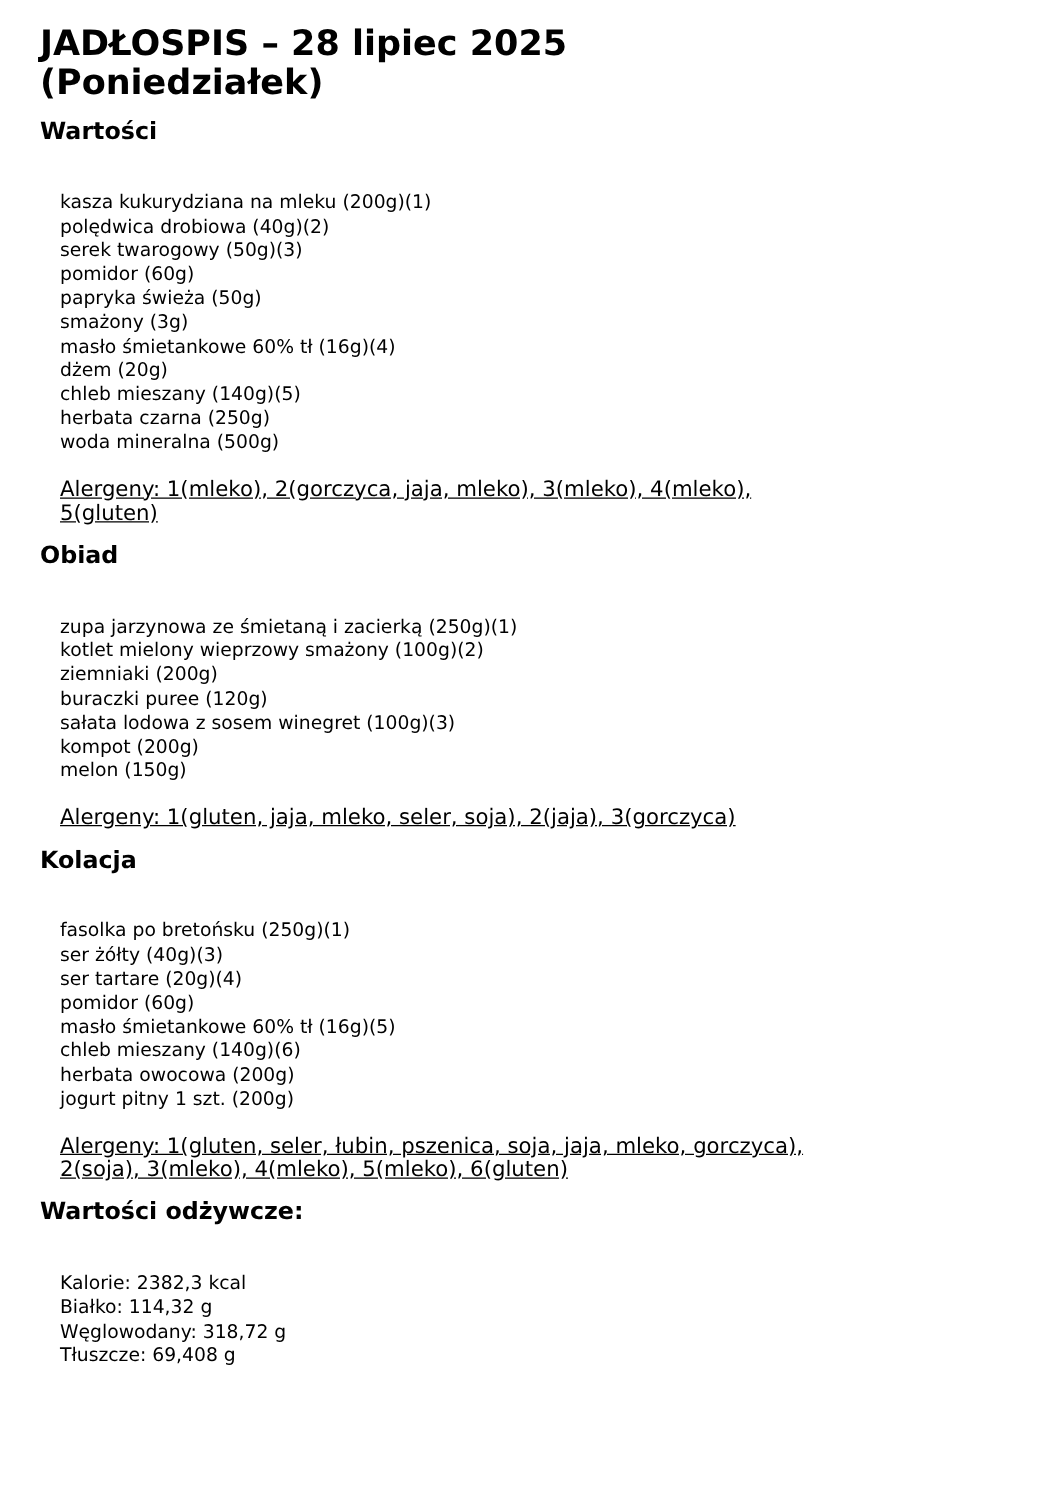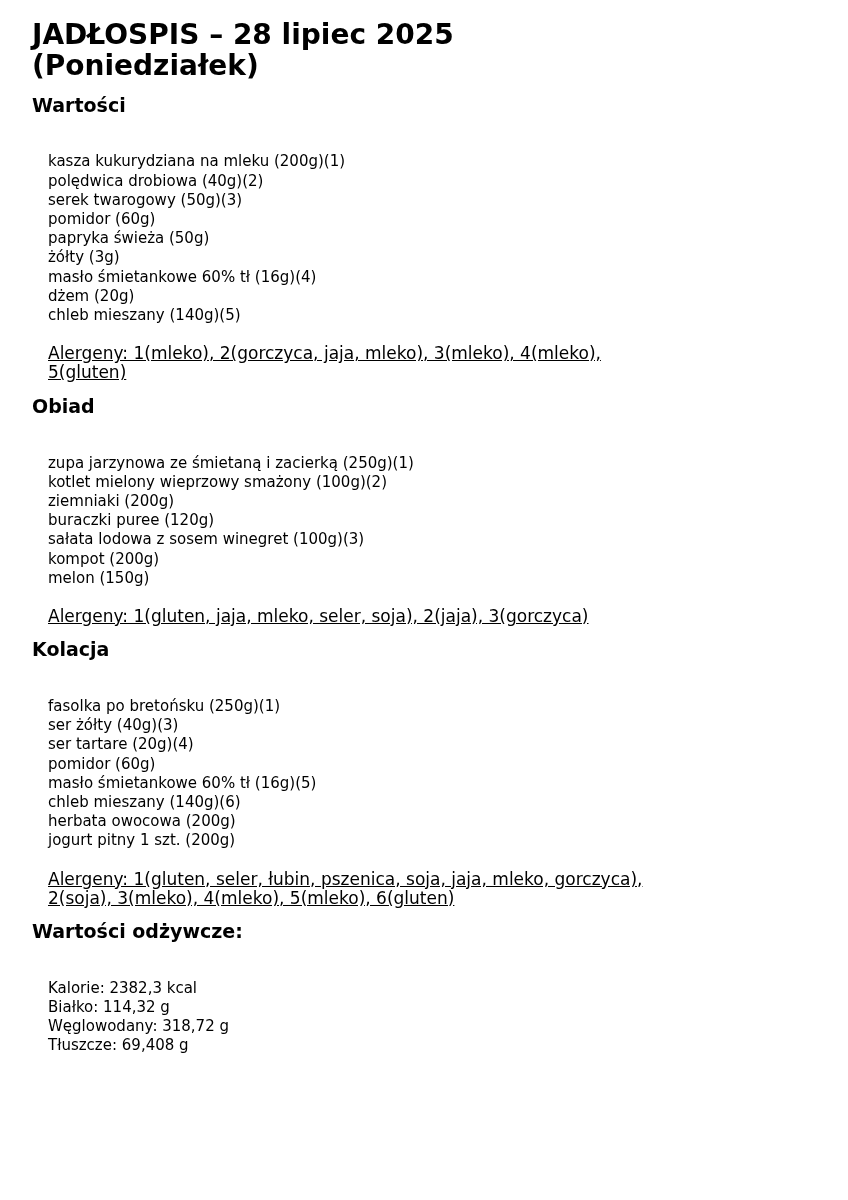--- a/index.html
+++ b/index.html
@@ -57,24 +57,26 @@
 
   <div id="sections">
   <div class="section">
     <h2 class="section-heading">Wartości</h2>
     <div class="items">
           <div class="menu-item">kasza kukurydziana na mleku (200g)(1)</div>
           <div class="menu-item">polędwica drobiowa (40g)(2)</div>
           <div class="menu-item">serek twarogowy (50g)(3)</div>
           <div class="menu-item">pomidor (60g)</div>
           <div class="menu-item">papryka świeża (50g)</div>
-          <div class="menu-item">żółty (3g)</div>
+          <div class="menu-item">smażony (3g)</div>
           <div class="menu-item">masło śmietankowe 60% tł (16g)(4)</div>
           <div class="menu-item">dżem (20g)</div>
           <div class="menu-item">chleb mieszany (140g)(5)</div>
+          <div class="menu-item">herbata czarna (250g)</div>
+          <div class="menu-item">woda mineralna (500g)</div>
         </div>
     <p class="allergens">Alergeny: 1(mleko), 2(gorczyca, jaja, mleko), 3(mleko), 4(mleko), 5(gluten)</p>
   </div>
 
   <div class="section">
     <h2 class="section-heading">Obiad</h2>
     <div class="items">
           <div class="menu-item">zupa jarzynowa ze śmietaną i zacierką (250g)(1)</div>
           <div class="menu-item">kotlet mielony wieprzowy smażony (100g)(2)</div>
           <div class="menu-item">ziemniaki (200g)</div>

